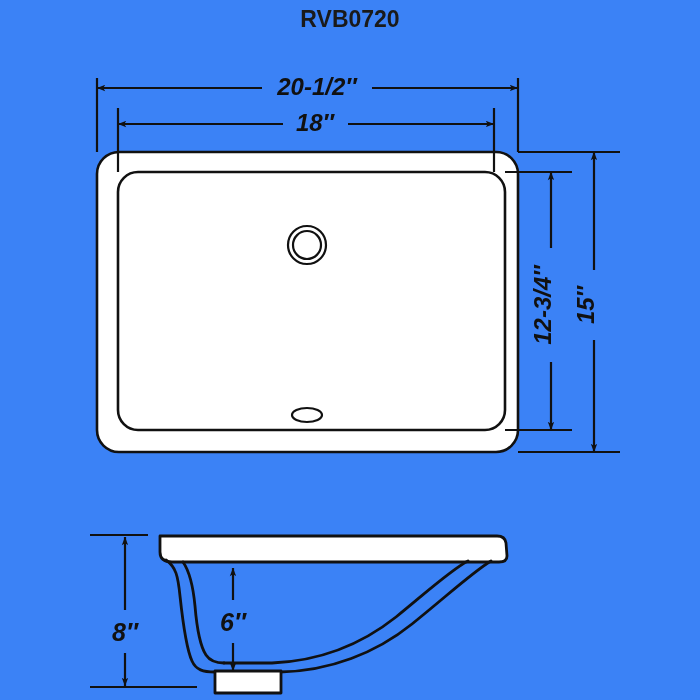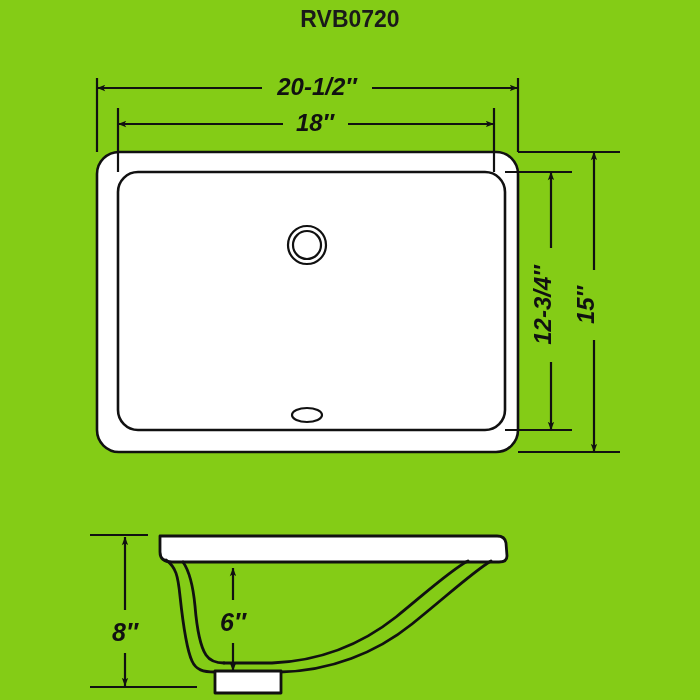--- a/index.html
+++ b/index.html
@@ -12,21 +12,21 @@
     width: 700px;
     height: 700px;
     font-family: "Liberation Sans", sans-serif;
     overflow: hidden;
     position: relative;
   }
   #drawing-root {
     position: relative;
     width: 700px;
     height: 700px;
-    background: #84cc16;
+    background: #3b82f6;
   }
   #spec-svg {
     display: block;
     width: 700px;
     height: 700px;
   }
   .dim-text {
     font-family: "Liberation Sans", sans-serif;
     font-weight: bold;
     font-style: italic;

